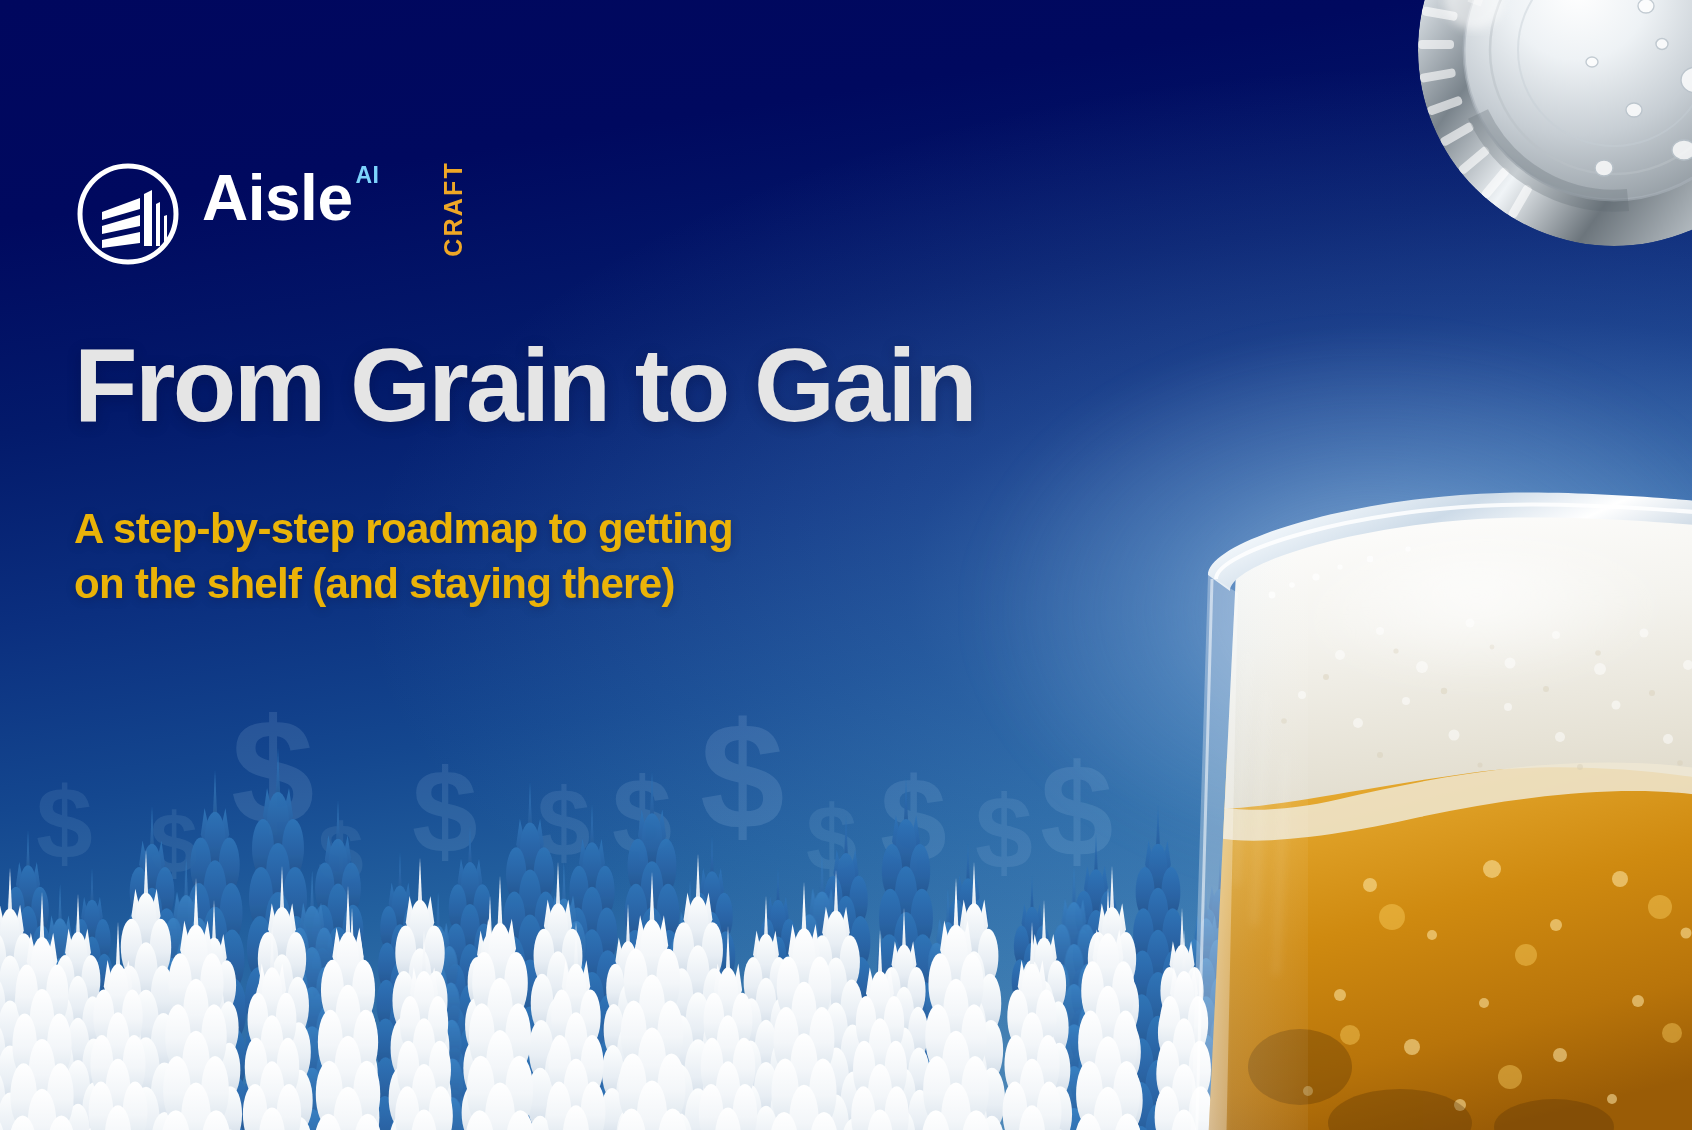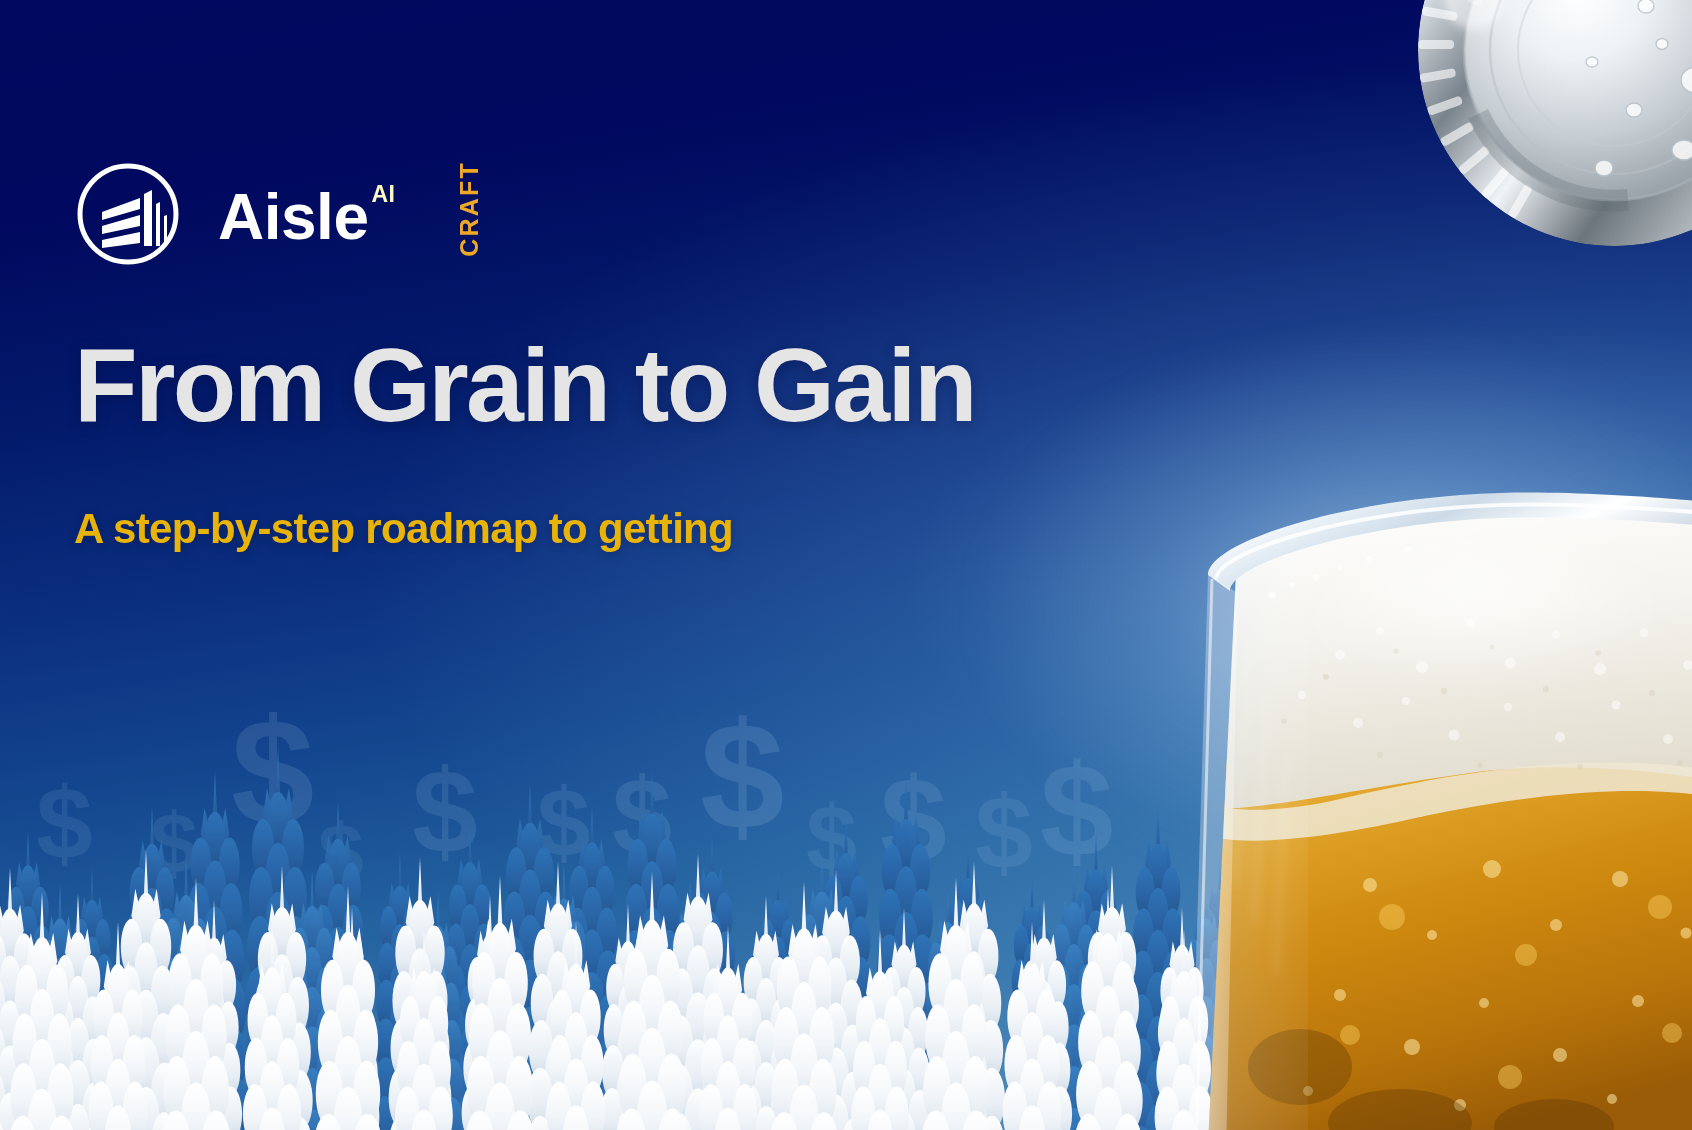--- a/index.html
+++ b/index.html
@@ -108,22 +108,22 @@
     position: absolute;
     top: 152px;
     left: 0;
     display: flex;
     align-items: center;
     height: 124px;
   }
 
   .aisle-logo {
     display: flex;
-    align-items: center;
-    gap: 36px;
+    align-items: flex-start;
+    gap: 20px;
   }
   .aisle-mark { width: 108px; height: 108px; display:block; flex:none; }
   .aisle-mark svg { display:block; width:100%; height:100%; }
 
   .aisle-word {
     position: relative;
     display: flex;
     align-items: flex-start;
   }
   .aisle-word .wordmark {
@@ -132,21 +132,21 @@
     font-size: 64px;
     letter-spacing: -0.5px;
     color: #ffffff;
     line-height: 1;
     margin-top: 6px;
   }
   .aisle-word .ai-sup {
     font-family: "Liberation Sans", sans-serif;
     font-weight: 700;
     font-size: 23px;
-    color: #fef9c3;
+    color: #7dd3fc;
     line-height: 1;
     margin-top: 4px;
     margin-left: 3px;
     letter-spacing: 0.4px;
   }
 
   
   .cbb-lockup {
     display: flex;
     align-items: flex-end;
@@ -645,16 +645,17 @@
 
       <div class="cbb-lockup">
         <span class="cbb-craft">CRAFT</span>
       </div>
     </div>
 
     <h1 class="headline">From Grain to Gain</h1>
 
     <p class="subtitle">
       <span class="sub-line">A step-by-step roadmap to getting</span>
+      <span class="sub-line">on the shelf (and staying there)</span>
     </p>
   </div>
 
 </div>
 
 </body></html>

